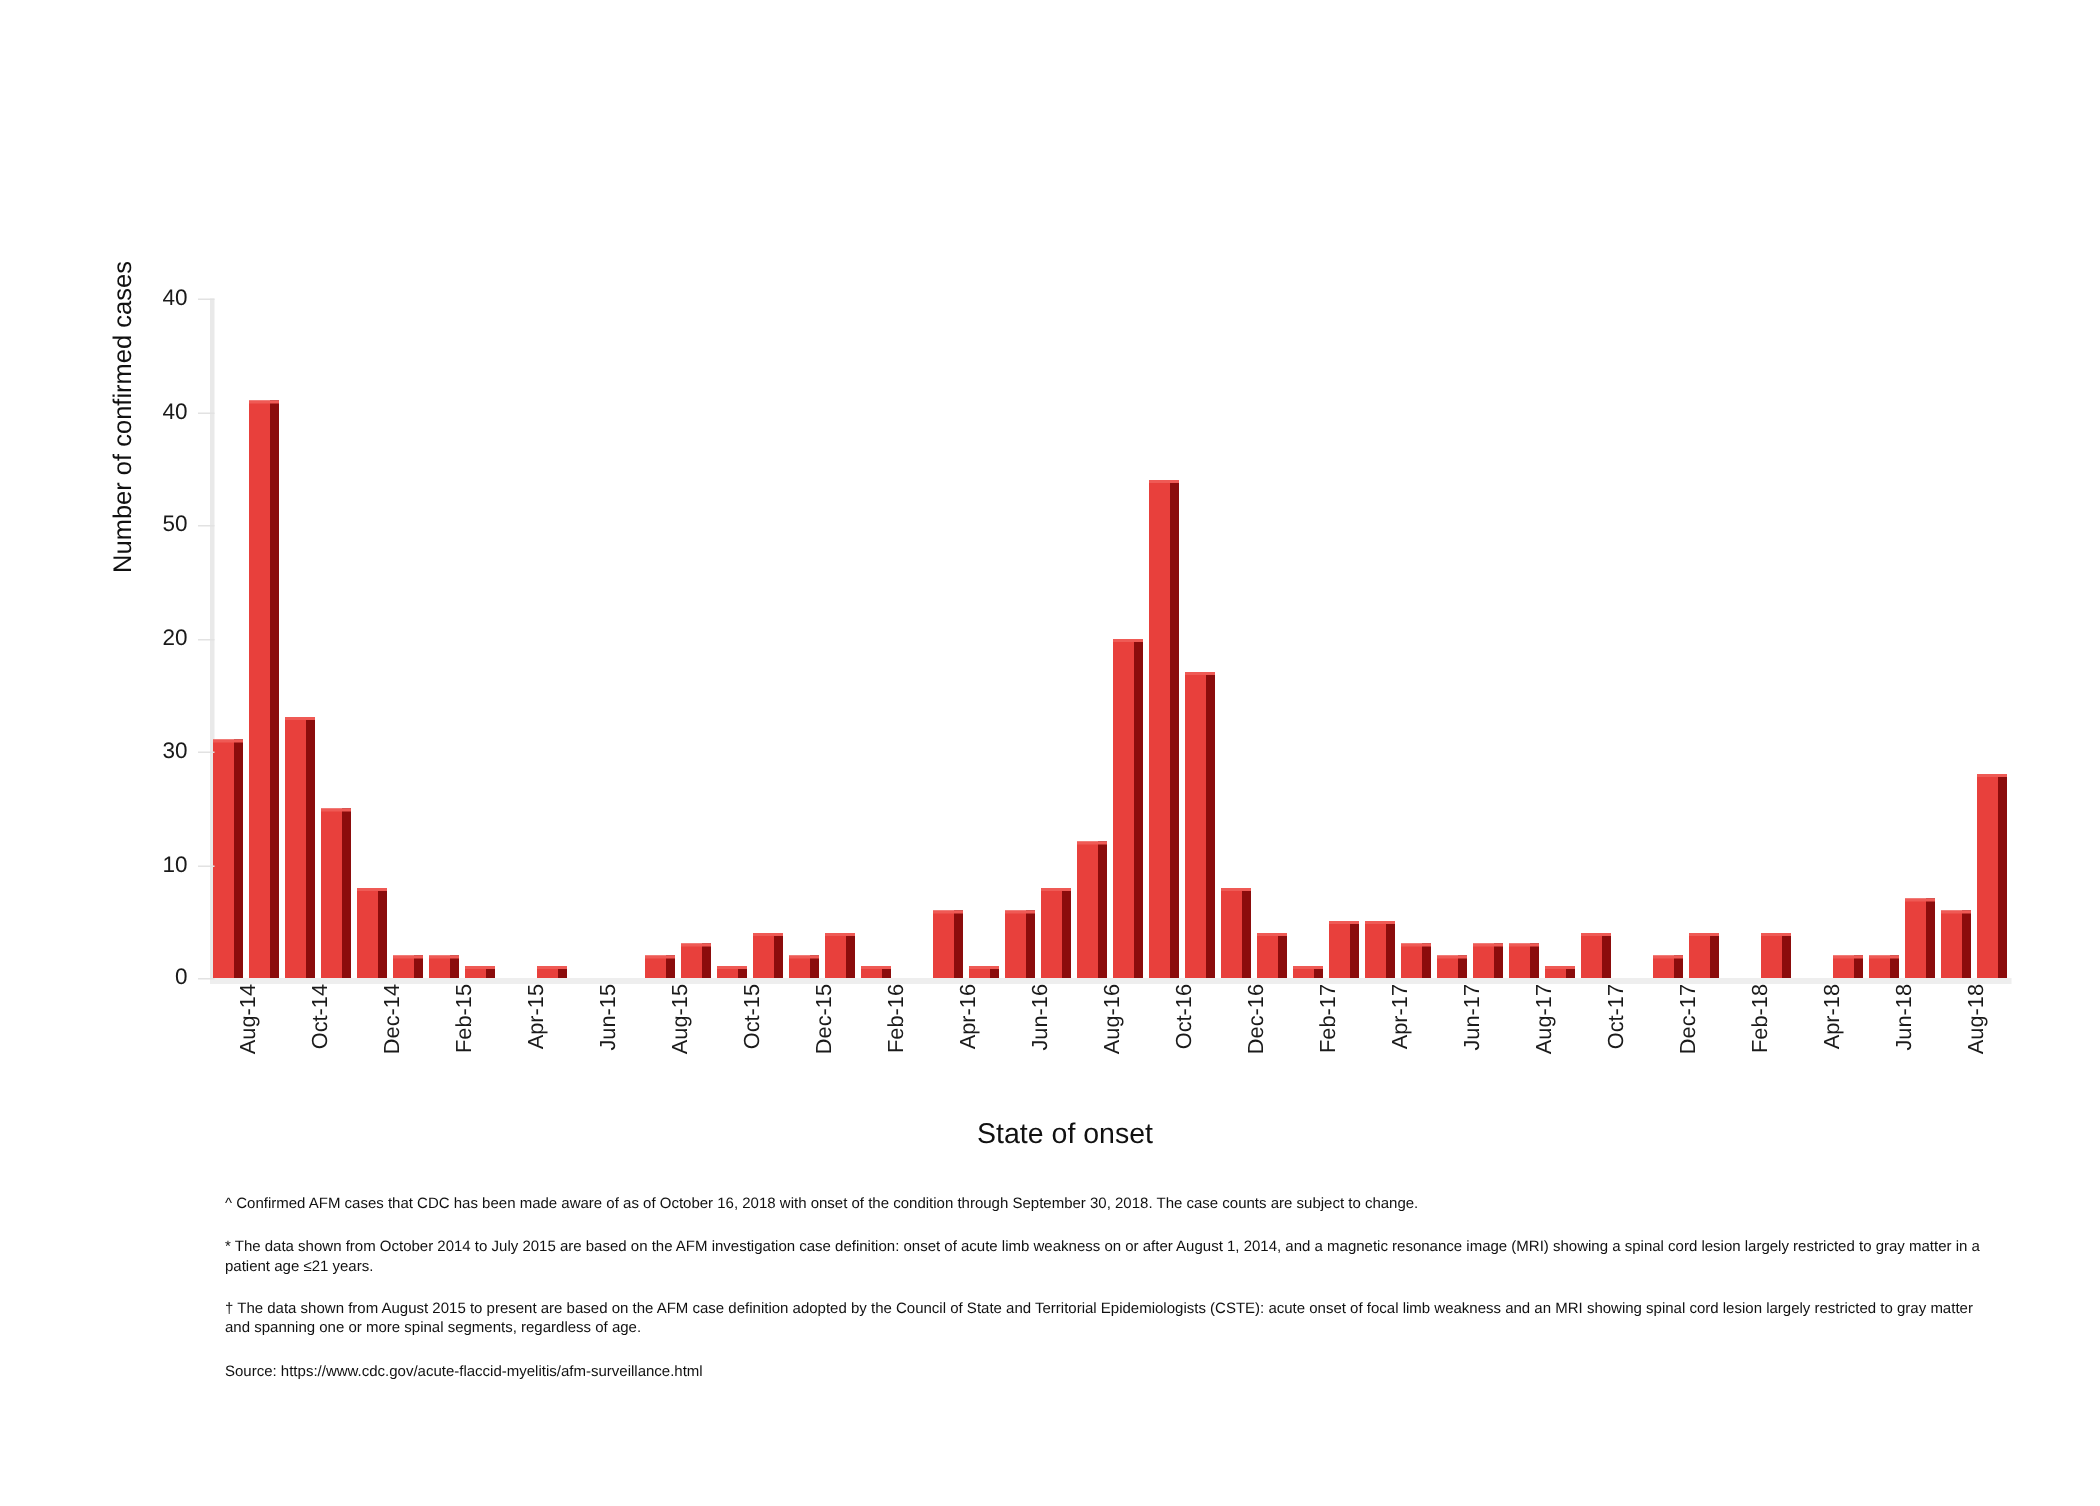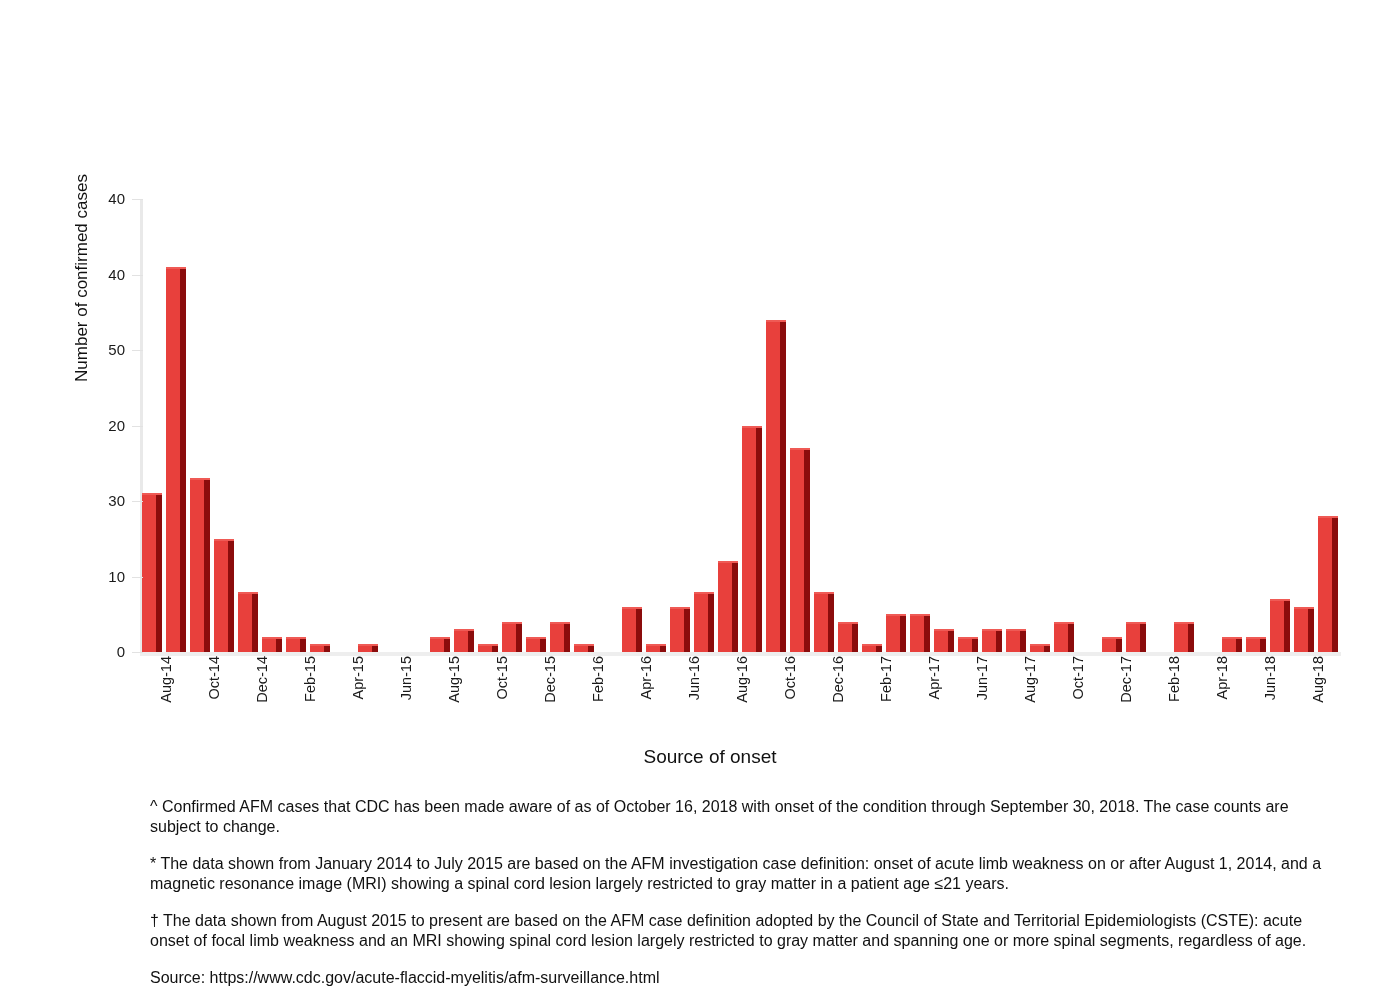--- a/index.html
+++ b/index.html
@@ -74,21 +74,21 @@
   .xlab{
     position:absolute;top:0;
     font-size:14.5px;color:#1a1a1a;white-space:nowrap;
     transform-origin:left top;
     transform:rotate(-90deg) translateX(-100%);
   }
 
   
   .notes{
     position:absolute;left:150px;top:797px;width:1175px;
-    font-size:16px;line-height:1.28;color:#111;
+    font-size:10px;line-height:1.28;color:#111;
   }
   .note{margin-bottom:16px;}
   .note:last-child{margin-bottom:0;}
 </style>
 </head>
 <body>
 
 <div class="canvas">
 
 
@@ -396,26 +396,26 @@
       <div class="xlab" style="left: 882px;">Aug-17</div>
       <div class="xlab" style="left: 930px;">Oct-17</div>
       <div class="xlab" style="left: 978px;">Dec-17</div>
       <div class="xlab" style="left: 1026px;">Feb-18</div>
       <div class="xlab" style="left: 1074px;">Apr-18</div>
       <div class="xlab" style="left: 1122px;">Jun-18</div>
       <div class="xlab" style="left: 1170px;">Aug-18</div>
     </div>
 
   <div class="xaxis-title">
-    <span>Source of onset</span>
+    <span>State of onset</span>
   </div>
 
   <div class="notes">
     <div class="note">^ Confirmed AFM cases that CDC has been made aware of as of October 16, 2018 with onset of the condition through September 30, 2018. The case counts are subject to change.</div>
-    <div class="note">* The data shown from January 2014 to July 2015 are based on the AFM investigation case definition: onset of acute limb weakness on or after August 1, 2014, and a magnetic resonance image (MRI) showing a spinal cord lesion largely restricted to gray matter in a patient age ≤21 years.</div>
+    <div class="note">* The data shown from October 2014 to July 2015 are based on the AFM investigation case definition: onset of acute limb weakness on or after August 1, 2014, and a magnetic resonance image (MRI) showing a spinal cord lesion largely restricted to gray matter in a patient age ≤21 years.</div>
     <div class="note">† The data shown from August 2015 to present are based on the AFM case definition adopted by the Council of State and Territorial Epidemiologists (CSTE): acute onset of focal limb weakness and an MRI showing spinal cord lesion largely restricted to gray matter and spanning one or more spinal segments, regardless of age.</div>
     <div class="note">Source: https://www.cdc.gov/acute-flaccid-myelitis/afm-surveillance.html</div>
   </div>
 
 <div class="ytick" style="top: 652px;"></div>
     <div class="ytick" style="top: 576.5px;"></div>
     <div class="ytick" style="top: 501px;"></div>
     <div class="ytick" style="top: 425.5px;"></div>
     <div class="ytick" style="top: 350px;"></div>
     <div class="ytick" style="top: 274.5px;"></div>

